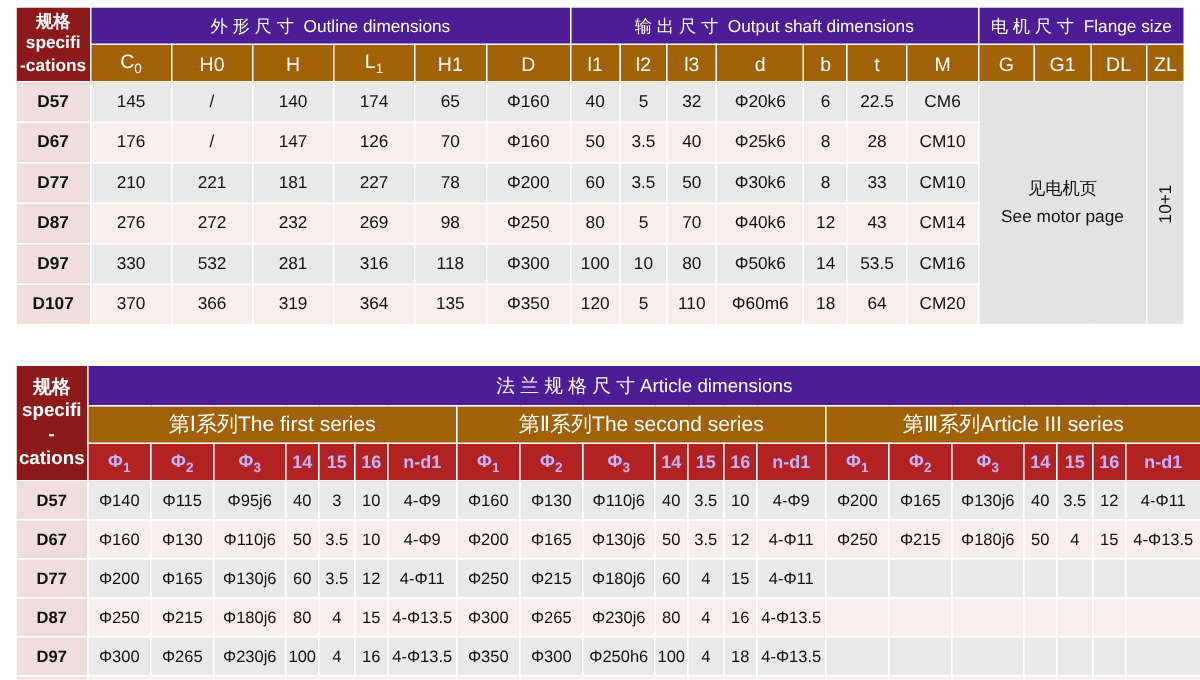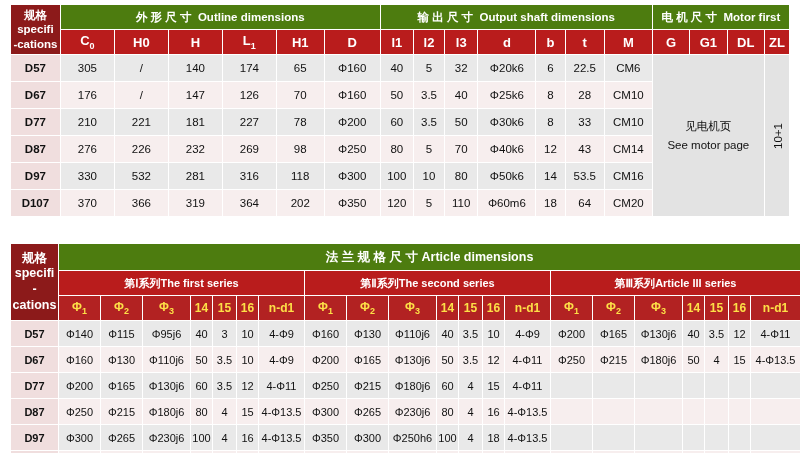--- a/index.html
+++ b/index.html
@@ -19,42 +19,42 @@
     text-align:center;
     vertical-align:middle;
     padding:0;
     font-weight:normal;
   }
 
   
   #t1{position:absolute;left:10px;top:4px;width:780px;}
   #t2{position:absolute;left:10px;top:243px;width:780px;}
 
-  .hdr-dark{background:#4d7c0f;color:#ffffff;font-weight:bold;}
-  .hdr-red{background:#b91c1c;color:#ffffff;font-weight:bold;}
-  .hdr-sub{background:#b22222;color:#fde047;font-weight:bold;}
+  .hdr-dark{background:#4c1d95;color:#ffffff;font-weight:normal;}
+  .hdr-red{background:#a16207;color:#ffffff;font-weight:normal;}
+  .hdr-sub{background:#b22222;color:#c4b5fd;font-weight:bold;}
   .rowlbl{background:#f0dede;color:#111;font-weight:bold;}
   .cell-a{background:#e9e9e9;}
   .cell-b{background:#f7eeee;}
 
   #t1 td{height:26px;font-size:11.5px;}
   #t1 tr.hrow td{height:24px;}
   #t1 tr.hrow2 td{height:24px;font-size:13px;}
   .t1title{font-size:12.5px;}
   .colhead{font-size:13px;}
   .sub{font-size:9px;vertical-align:sub;}
   .spec-cell{font-size:10.5px;line-height:1.25;background:#8c1a1a;color:#fff;font-weight:bold;}
   .motorpage{background:#e3e3e3;font-size:12px;line-height:1.6;color:#111;}
   .zl-cell{background:#e3e3e3;font-size:12px;}
   .zl-rot{display:inline-block;transform:rotate(-90deg);white-space:nowrap;}
 
   
   #t2 td{height:25px;font-size:11px;}
   #t2 tr.h1 td{height:26px;font-size:12.5px;}
-  #t2 tr.h2 td{height:24px;font-size:11px;}
+  #t2 tr.h2 td{height:24px;font-size:14px;}
   #t2 tr.h3 td{height:24px;font-size:12px;}
   .spec-cell2{font-size:10.5px;line-height:1.25;background:#8c1a1a;color:#fff;font-weight:bold;}
 </style>
 </head>
 <body>
 
 <div class="wrap">
 
   <table id="t1">
     <colgroup>
@@ -85,21 +85,21 @@
 specifi
 -cations</div>
       </td>
       <td class="hdr-dark t1title" colspan="6">
         <span>外 形 尺 寸</span>&nbsp;&nbsp;<span>Outline dimensions</span>
       </td>
       <td class="hdr-dark t1title" colspan="7">
         <span>输 出 尺 寸</span>&nbsp;&nbsp;<span>Output shaft dimensions</span>
       </td>
       <td class="hdr-dark t1title" colspan="4">
-        <span>电 机 尺 寸</span>&nbsp;&nbsp;<span>Motor first</span>
+        <span>电 机 尺 寸</span>&nbsp;&nbsp;<span>Flange size</span>
       </td>
     </tr>
 
     <tr class="hrow2">
       <td class="hdr-red colhead">C<span class="sub">0</span></td>
       <td class="hdr-red colhead">H0</td>
       <td class="hdr-red colhead">H</td>
       <td class="hdr-red colhead">L<span class="sub">1</span></td>
       <td class="hdr-red colhead">H1</td>
       <td class="hdr-red colhead">D</td>
@@ -111,21 +111,21 @@
       <td class="hdr-red colhead">t</td>
       <td class="hdr-red colhead">M</td>
       <td class="hdr-red colhead">G</td>
       <td class="hdr-red colhead">G1</td>
       <td class="hdr-red colhead">DL</td>
       <td class="hdr-red colhead">ZL</td>
     </tr>
 
     <tr>
       <td class="rowlbl">D57</td>
-      <td class="cell-a">305</td>
+      <td class="cell-a">145</td>
       <td class="cell-a">/</td>
       <td class="cell-a">140</td>
       <td class="cell-a">174</td>
       <td class="cell-a">65</td>
       <td class="cell-a">Φ160</td>
       <td class="cell-a">40</td>
       <td class="cell-a">5</td>
       <td class="cell-a">32</td>
       <td class="cell-a">Φ20k6</td>
       <td class="cell-a">6</td>
@@ -170,21 +170,21 @@
       <td class="cell-a">50</td>
       <td class="cell-a">Φ30k6</td>
       <td class="cell-a">8</td>
       <td class="cell-a">33</td>
       <td class="cell-a">CM10</td>
     </tr>
 
     <tr>
       <td class="rowlbl">D87</td>
       <td class="cell-b">276</td>
-      <td class="cell-b">226</td>
+      <td class="cell-b">272</td>
       <td class="cell-b">232</td>
       <td class="cell-b">269</td>
       <td class="cell-b">98</td>
       <td class="cell-b">Φ250</td>
       <td class="cell-b">80</td>
       <td class="cell-b">5</td>
       <td class="cell-b">70</td>
       <td class="cell-b">Φ40k6</td>
       <td class="cell-b">12</td>
       <td class="cell-b">43</td>
@@ -207,21 +207,21 @@
       <td class="cell-a">53.5</td>
       <td class="cell-a">CM16</td>
     </tr>
 
     <tr>
       <td class="rowlbl">D107</td>
       <td class="cell-b">370</td>
       <td class="cell-b">366</td>
       <td class="cell-b">319</td>
       <td class="cell-b">364</td>
-      <td class="cell-b">202</td>
+      <td class="cell-b">135</td>
       <td class="cell-b">Φ350</td>
       <td class="cell-b">120</td>
       <td class="cell-b">5</td>
       <td class="cell-b">110</td>
       <td class="cell-b">Φ60m6</td>
       <td class="cell-b">18</td>
       <td class="cell-b">64</td>
       <td class="cell-b">CM20</td>
     </tr>
   </tbody>

